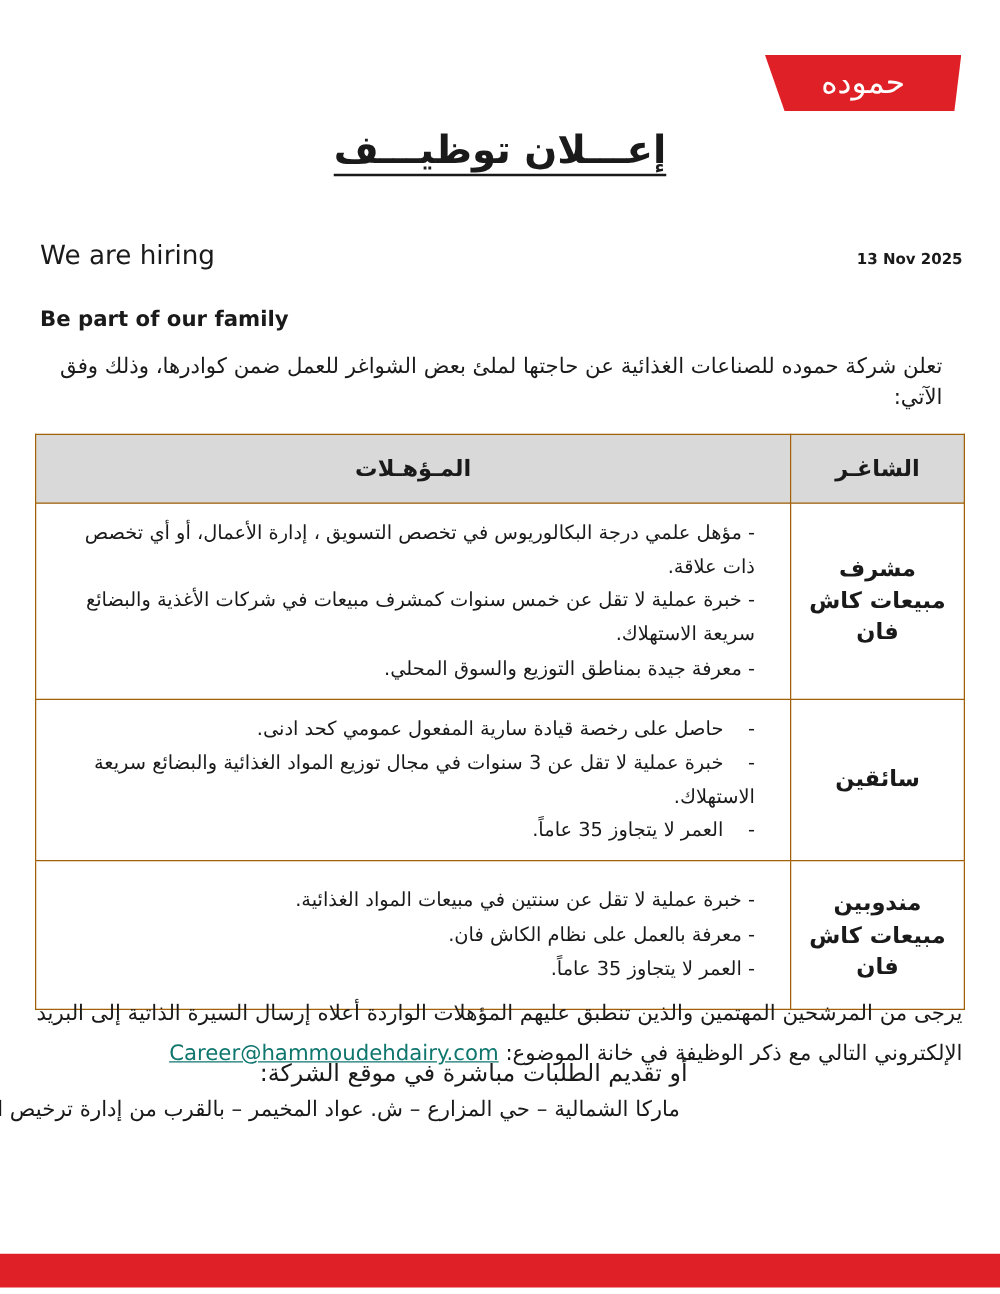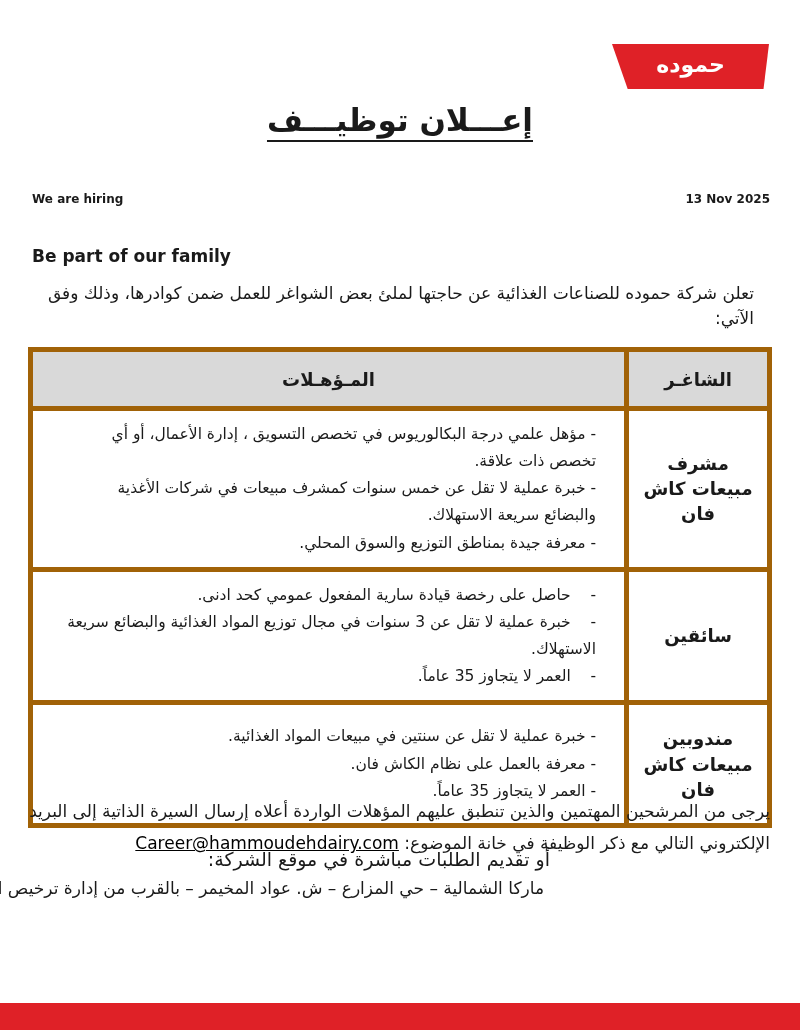--- a/index.html
+++ b/index.html
@@ -13,60 +13,60 @@
   }
   
   .logo{
     position:absolute;top:44px;right:31px;
     width:157px;height:45px;
     background:#df2127;
     clip-path:polygon(0% 0%,100% 0%,96.5% 100%,10% 100%);
     display:flex;align-items:center;justify-content:center;
   }
   .logo-text{
-    color:#ffffff;font-weight:bold;font-size:22px;line-height:1;
+    color:#ffffff;font-weight:normal;font-size:25px;line-height:1;
     padding-bottom:3px;letter-spacing:1px;
   }
   
   .title{
     position:absolute;top:102px;left:0;right:0;
     text-align:center;
   }
   .title span{
     font-size:31px;font-weight:bold;
     text-decoration:underline;
     text-decoration-thickness:2px;
     text-underline-offset:9px;
   }
   
   .hiring-row{
     position:absolute;top:192px;left:32px;right:30px;
     display:flex;justify-content:space-between;align-items:baseline;
   }
-  .hiring-left{font-size:12px;font-weight:bold;}
+  .hiring-left{font-size:21px;font-weight:normal;}
   .hiring-date{font-size:12px;font-weight:bold;}
   .family-line{
     position:absolute;top:246px;left:32px;
     font-size:17px;font-weight:bold;
   }
   
   .intro{
     position:absolute;top:281px;left:28px;right:46px;
     direction:rtl;text-align:right;
     font-size:17px;line-height:1.45;
   }
   
   table.jobs{
     position:absolute;top:347px;left:28px;
     width:744px;
     border-collapse:collapse;
     direction:rtl;
   }
   table.jobs th,table.jobs td{
-    border:5px solid #a16207;
+    border:1px solid #a16207;
     vertical-align:middle;
     margin-top:20px;
   }
   table.jobs th{
     background:#d9d9d9;
     font-size:18px;font-weight:bold;
     text-align:center;
     height:52px;
   }
   td.vacancy{
@@ -164,21 +164,21 @@
           <div class="qline">- العمر لا يتجاوز 35 عاماً.</div>
         </td>
       </tr>
     </tbody>
   </table>
 
   <div class="apply-para">
     <div>يرجى من المرشحين المهتمين والذين تنطبق عليهم المؤهلات الواردة أعلاه إرسال السيرة الذاتية إلى البريد</div>
     <div>
       <span>الإلكتروني التالي مع ذكر الوظيفة في خانة الموضوع:</span>
-      <a id="email-link" href="Career@hammoudehdairy.com" style="color: #000000;">Career@hammoudehdairy.com</a>
+      <a id="email-link" href="Career@hammoudehdairy.com" style="color: #0f766e;">Career@hammoudehdairy.com</a>
     </div>
   </div>
 
   <div class="alt-line">أو تقديم الطلبات مباشرة في موقع الشركة:</div>
 
   <div class="address-line">ماركا الشمالية – حي المزارع – ش. عواد المخيمر – بالقرب من إدارة ترخيص السائقين و المركبات</div>
 
   <div class="bottom-bar"></div>
 
 </div>

